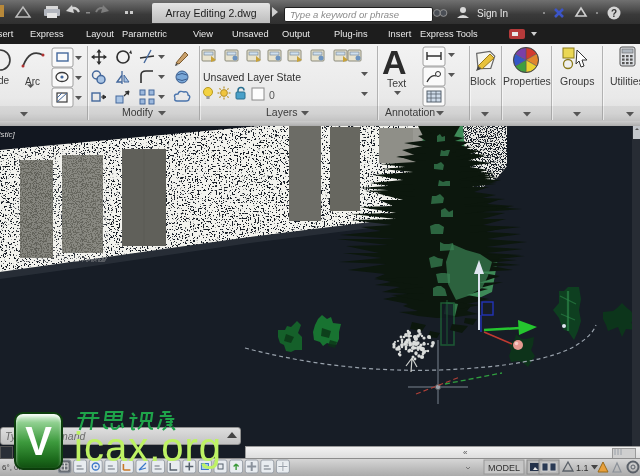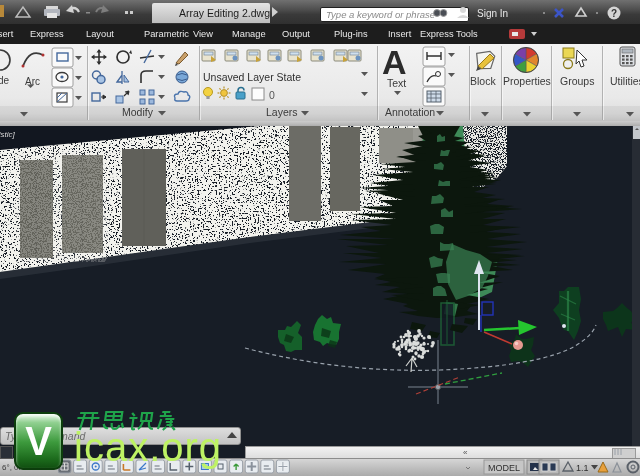--- a/index.html
+++ b/index.html
@@ -2,25 +2,25 @@
 <html><head><meta charset="utf-8">
 <style>
   html,body{margin:0;padding:0;}
   body{width:640px;height:476px;overflow:hidden;position:relative;
        font-family:"Liberation Sans",sans-serif;background:#1a212a;}
   .abs{position:absolute;}
   
   #titlebar{left:0;top:0;width:640px;height:24px;
     background:linear-gradient(#707070,#4e4e4e 40%,#3a3a3a 60%,#303030);}
   #doctab{left:152px;top:3px;width:118px;height:20px;background:linear-gradient(#e4e4e4,#bdbdbd);
-    color:#1c1c1c;font-size:10.5px;text-align:right;line-height:20px;border-radius:2px 2px 0 0;}
+    color:#1c1c1c;font-size:10.5px;text-align:center;line-height:20px;border-radius:2px 2px 0 0;}
   #tabarrow{left:272px;top:7px;width:0;height:0;border-left:6px solid #cfcfcf;
     border-top:5px solid transparent;border-bottom:5px solid transparent;}
   #searchbox{left:284px;top:7px;width:142px;height:13px;background:#fff;border:1px solid #202020;
-    border-radius:2px;color:#8a8a8a;font-size:9.5px;font-style:italic;line-height:13px;padding-left:5px;margin-left:36px;}
+    border-radius:2px;color:#8a8a8a;font-size:9.5px;font-style:italic;line-height:13px;padding-left:5px;}
   
   #menurow{left:0;top:24px;width:640px;height:20px;background:#1d1d1d;}
   .mtab{position:absolute;top:29px;color:#e9e9e9;font-size:9.3px;white-space:nowrap;}
   
   #ribbon{left:0;top:44px;width:640px;height:82px;
     background:linear-gradient(#f3f3f3,#e9e9e9 65%,#dedede 85%,#cccccc 94%,#adadad);}
   
   #viewport{left:0;top:126px;width:640px;height:350px;background:#171d26;}
   
   #cmdbar{left:0;top:427px;width:241px;height:18px;background:linear-gradient(#dedede,#c3c3c3);
@@ -74,23 +74,23 @@
   <path d="M146 12 L151 4 L156 12 Z" fill="none" stroke="#cfcfcf" stroke-width="1.6"></path>
   <rect x="166" y="8" width="2" height="2" fill="#888"></rect>
   <circle cx="184" cy="9" r="6.5" fill="#d4d4d4"></circle>
     <text x="181" y="13" font-size="10" font-weight="bold" fill="#333">?</text>
 </svg>
 
 <div id="menurow" class="abs"></div>
 <span class="mtab" style="left:-10px">Insert</span>
 <span class="mtab" style="left:30px">Express</span>
 <span class="mtab" style="left:86px">Layout</span>
-<span class="mtab" style="left:144px">Parametric</span>
+<span class="mtab" style="left:122px">Parametric</span>
 <span class="mtab" style="left:193px">View</span>
-<span class="mtab" style="left:232px">Manage</span>
+<span class="mtab" style="left:232px">Unsaved</span>
 <span class="mtab" style="left:282px">Output</span>
 <span class="mtab" style="left:334px">Plug-ins</span>
 <span class="mtab" style="left:388px">Insert</span>
 <span class="mtab" style="left:420px">Express Tools</span>
 <svg class="abs" style="left:509px;top:28px" width="30" height="12">
   <rect x="0" y="1" width="16" height="10" rx="2" fill="#b53a3a"></rect>
   <rect x="3" y="4" width="6" height="4" fill="#e8e8e8"></rect>
   <path d="M22 4 l3 4 l3 -4 Z" fill="#cfcfcf"></path>
 </svg>
 

